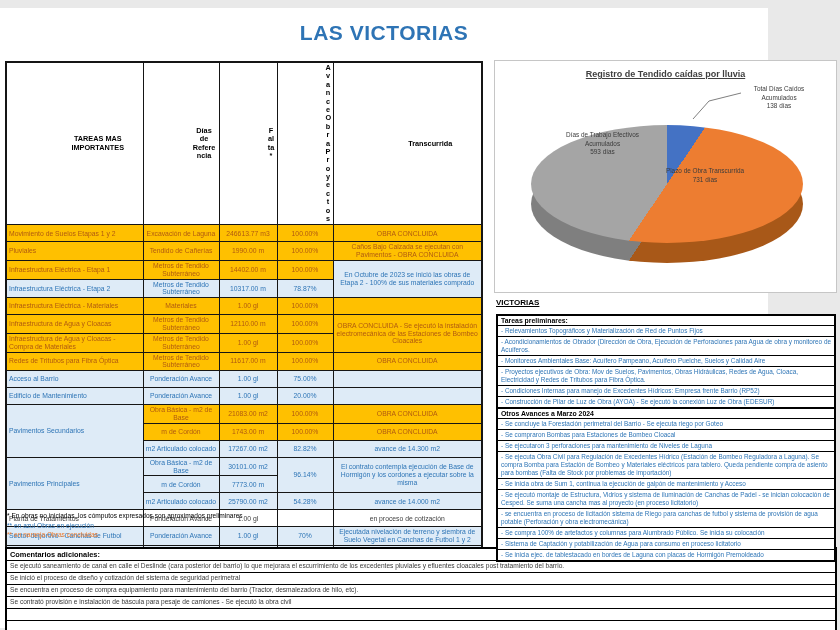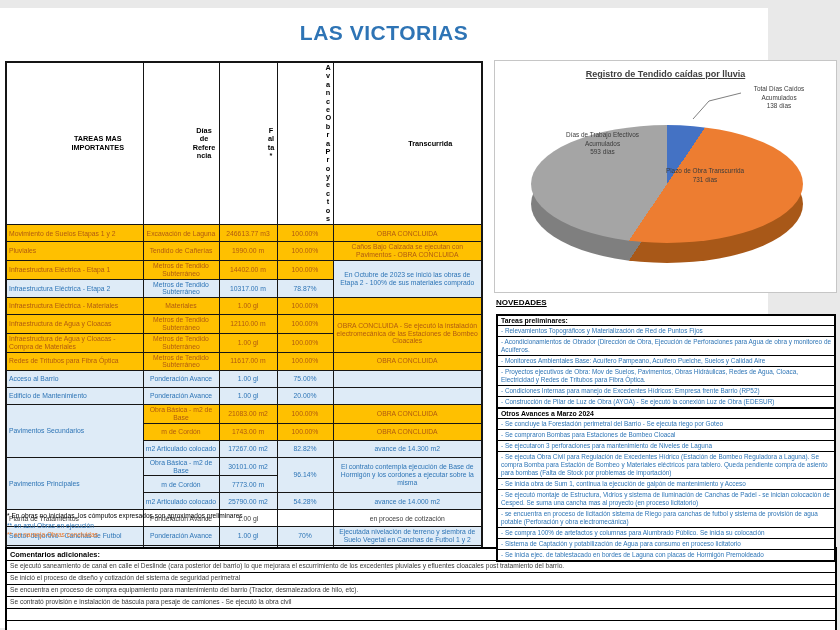--- a/index.html
+++ b/index.html
@@ -263,21 +263,21 @@
     <div class="pie-top" id="pie-top" style="background: conic-gradient(rgb(68, 114, 196) 0deg, rgb(68, 114, 196) 33.9808deg, rgb(237, 125, 49) 33.9808deg, rgb(237, 125, 49) 213.981deg, rgb(165, 165, 165) 213.981deg, rgb(165, 165, 165) 360deg);"></div>
     <svg class="leader">
       <polyline points="246,32 214,40 198,58" fill="none" stroke="#7f7f7f" stroke-width="1"></polyline>
     </svg>
     <div class="pie-label lbl-efectivos"><span class="lbl-t">Días de Trabajo Efectivos Acumulados</span><span class="lbl-v">593 días</span></div>
     <div class="pie-label lbl-plazo"><span class="lbl-t">Plazo de Obra Transcurrida</span><span class="lbl-v">731 días</span></div>
     <div class="pie-label lbl-caidos"><span class="lbl-t">Total Días Caídos Acumulados</span><span class="lbl-v">138 días</span></div>
   </div>
 
   <div class="novedades">
-    <div class="nv-heading">NOVEDADES</div>
+    <div class="nv-heading">VICTORIAS</div>
     <div id="nv-sections">
         <div class="nv-box">
           <div class="nv-h">Tareas preliminares:</div>
           <div class="nv-i">- Relevamientos Topográficos y Materialización de Red de Puntos Fijos</div>
           <div class="nv-i">- Acondicionamientos de Obrador (Dirección de Obra, Ejecución de Perforaciones para Agua de obra y monitoreo de Acuíferos.</div>
           <div class="nv-i">- Monitoreos Ambientales Base: Acuífero Pampeano, Acuífero Puelche, Suelos y Calidad Aire</div>
           <div class="nv-i">- Proyectos ejecutivos de Obra: Mov de Suelos, Pavimentos, Obras Hidráulicas, Redes de Agua, Cloaca, Electricidad y Redes de Tritubos para Fibra Óptica.</div>
           <div class="nv-i">- Condiciones Internas para manejo de Excedentes Hídricos: Empresa frente Barrio (RP52)</div>
           <div class="nv-i">- Construcción de Pilar de Luz de Obra (AYOA) - Se ejecutó la conexión Luz de Obra (EDESUR)</div>
         </div>

